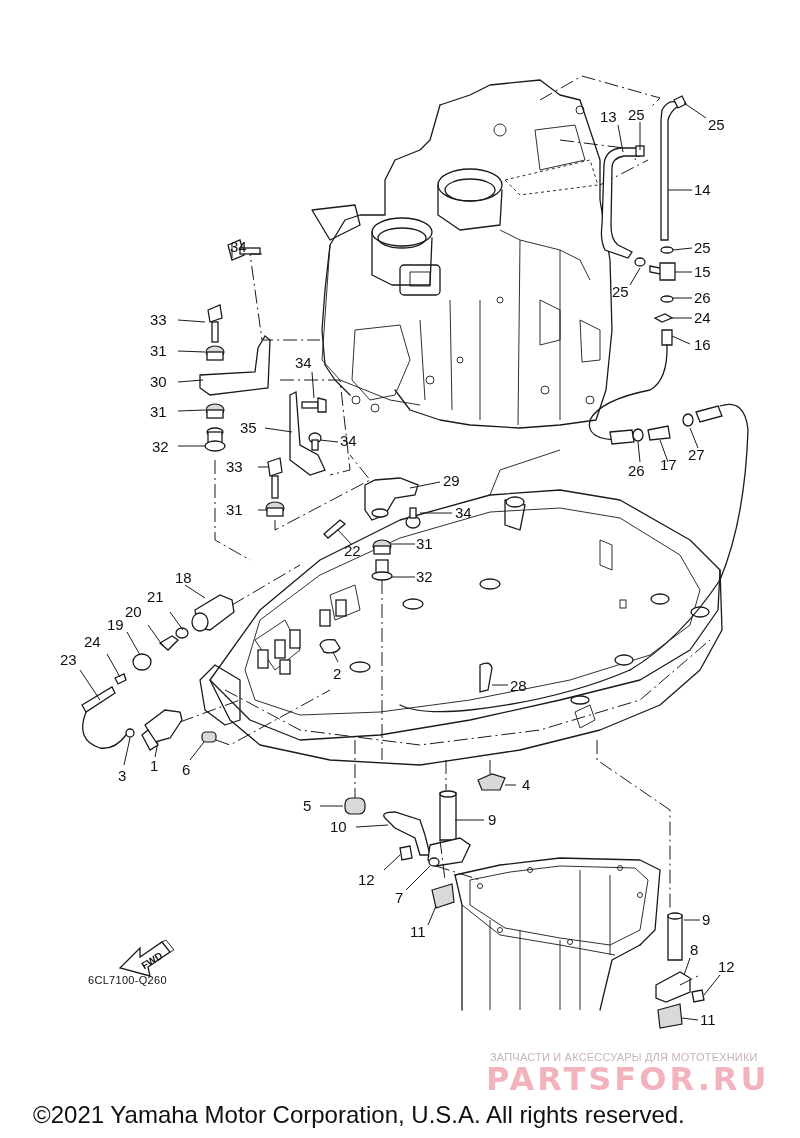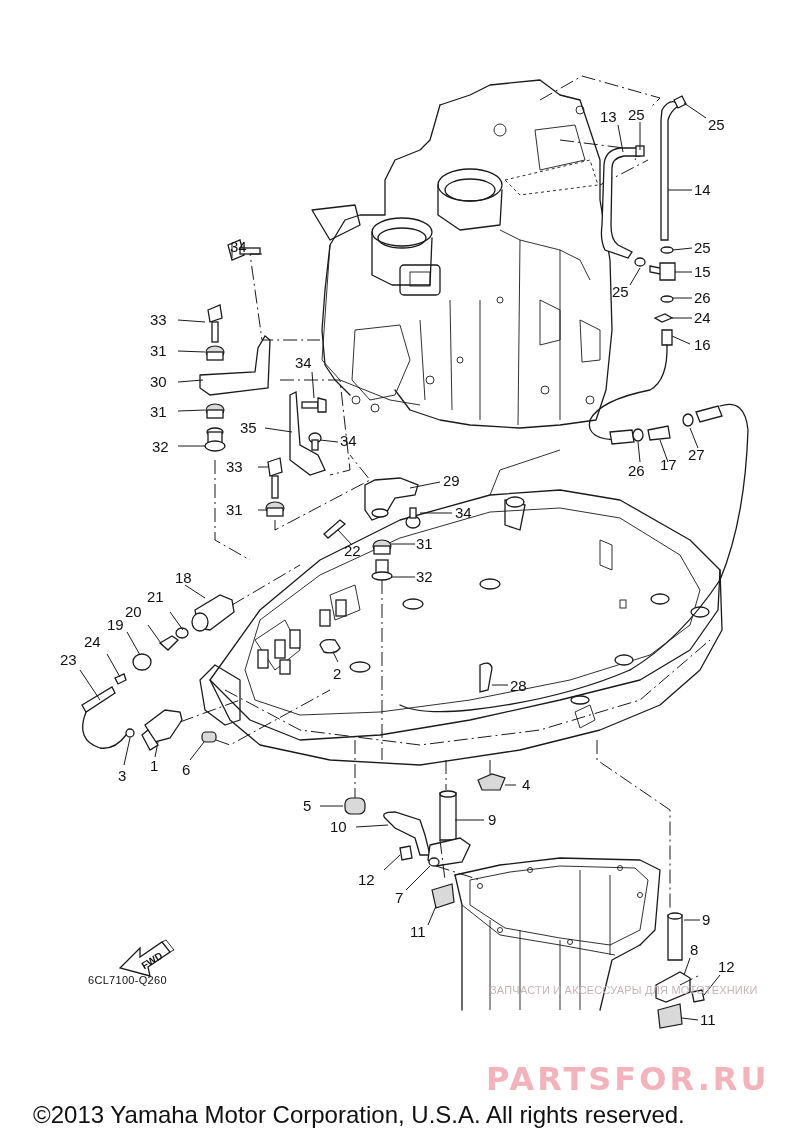--- a/index.html
+++ b/index.html
@@ -7,21 +7,21 @@
   #diagram{position:absolute;left:0;top:0;width:800px;height:1138px;}
   .ln{fill:none;stroke:#1a1a1a;stroke-width:1.3;stroke-linecap:round;stroke-linejoin:round;}
   .thin{fill:none;stroke:#1a1a1a;stroke-width:0.9;}
   .dash{fill:none;stroke:#1a1a1a;stroke-width:1;stroke-dasharray:14 4 2 4;}
   .dot{fill:none;stroke:#1a1a1a;stroke-width:0.9;stroke-dasharray:3 3;}
   .part{fill:#ffffff;stroke:#1a1a1a;stroke-width:1.3;}
   .partg{fill:#d9d9d9;stroke:#1a1a1a;stroke-width:1.2;}
   .callout{font-family:"Liberation Sans",sans-serif;font-size:15px;fill:#111;}
   .leader{fill:none;stroke:#1a1a1a;stroke-width:1;}
   #diagram-code{position:absolute;left:88px;top:974px;font-size:11px;color:#111;letter-spacing:0.3px;}
-  #watermark-sub{position:absolute;left:490px;top:984px;font-size:11px;color:#c7b4b7;letter-spacing:0.2px;white-space:nowrap;}
+  #watermark-sub{position:absolute;left:490px;top:1051px;font-size:11px;color:#c7b4b7;letter-spacing:0.2px;white-space:nowrap;}
   #watermark-main{position:absolute;left:486px;top:1060px;font-size:32px;font-weight:bold;color:#f2b3bd;letter-spacing:3px;white-space:nowrap;font-family:"DejaVu Sans",sans-serif;}
   #copyright{position:absolute;left:33px;top:1101px;font-size:24px;color:#111;white-space:nowrap;}
 </style>
 </head>
 <body>
 
 <svg id="diagram" viewBox="0 0 800 1138" xmlns="http://www.w3.org/2000/svg">
 
   <g>
     <path class="ln" d="M440 105 L470 95 L490 85 L540 80 L560 95 L580 100 L590 130 L600 160 L600 200 L610 260 L612 330 L606 390 L596 420 L560 425 L520 428 L470 425 L440 420 L410 410 L395 390"></path>
@@ -308,13 +308,13 @@
     <text class="callout" x="295" y="368">34</text>
     <text class="callout" x="340" y="446">34</text>
     <text class="callout" x="455" y="518">34</text>
     <text class="callout" x="240" y="433">35</text>
   </g>
 </svg>
 
 <div id="diagram-code">6CL7100-Q260</div>
 <div id="watermark-sub">ЗАПЧАСТИ И АКСЕССУАРЫ ДЛЯ МОТОТЕХНИКИ</div>
 <div id="watermark-main">PARTSFOR.RU</div>
-<div id="copyright">©2013 Yamaha Motor Corporation, U.S.A. All rights reserved.</div>
+<div id="copyright">©2021 Yamaha Motor Corporation, U.S.A. All rights reserved.</div>
 
 </body></html>

